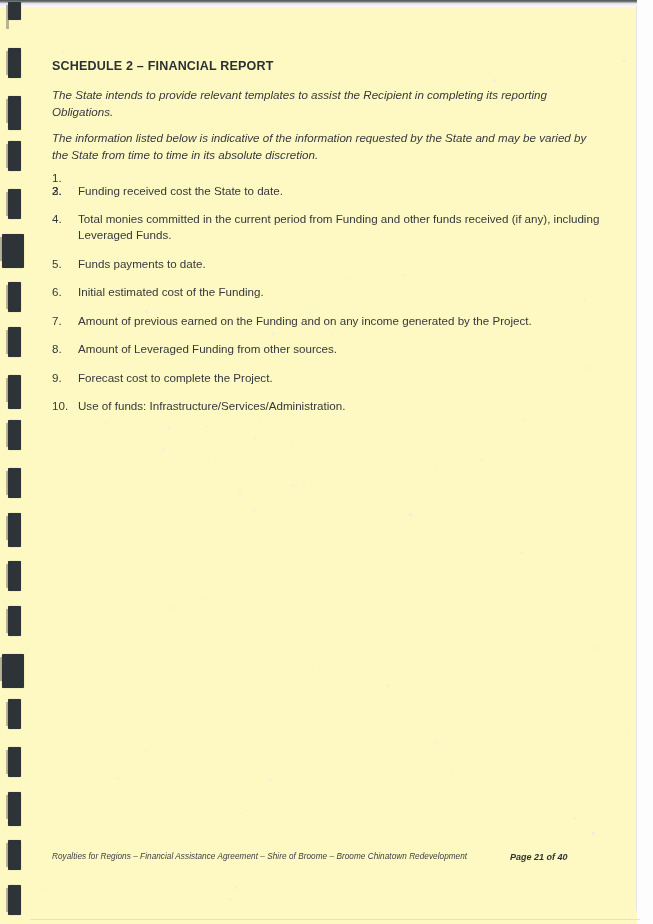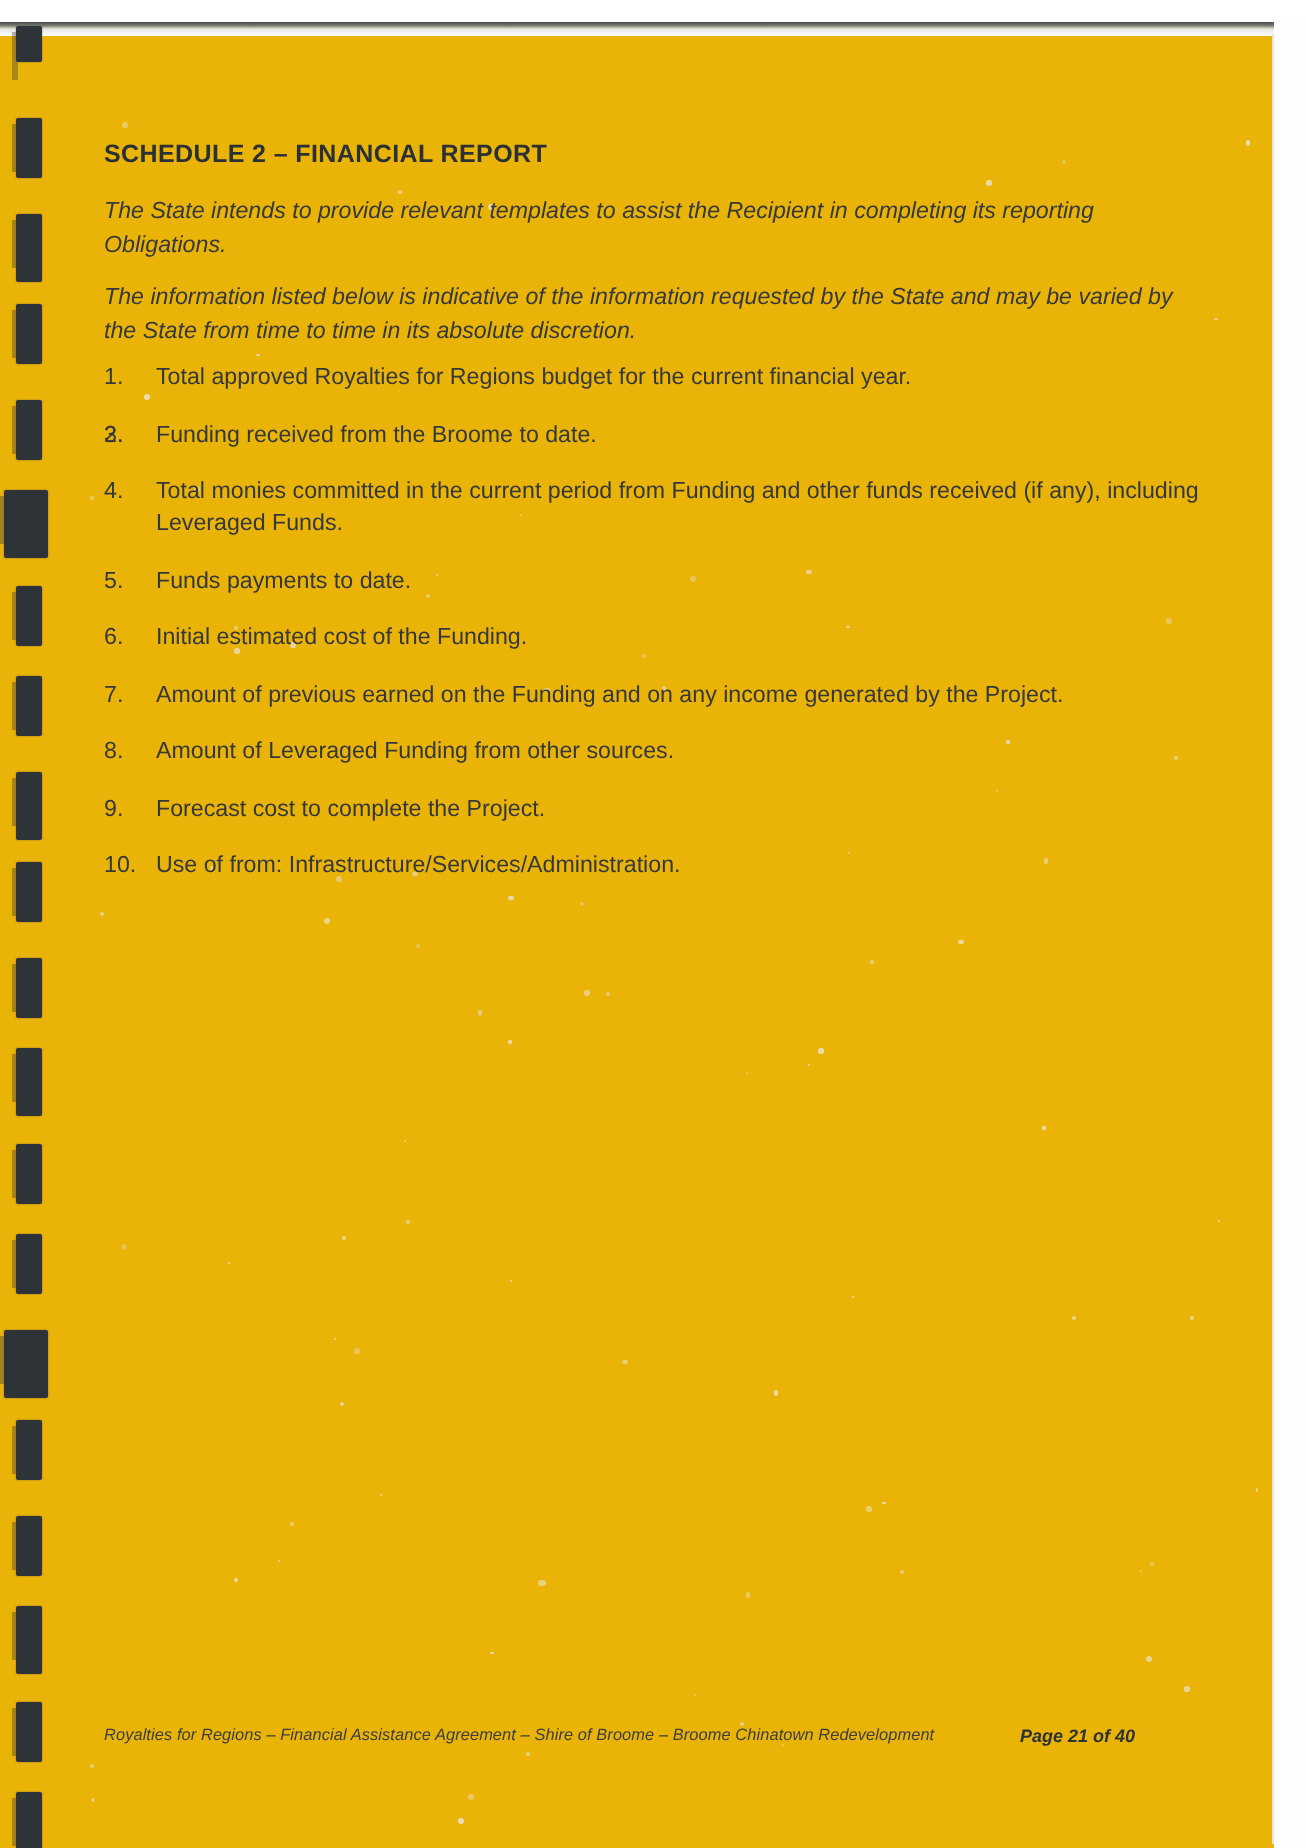--- a/index.html
+++ b/index.html
@@ -14,22 +14,21 @@
     font-family: "Liberation Sans", sans-serif;
     overflow: hidden;
     position: relative;
     -webkit-font-smoothing: antialiased;
   }
 
   
   #page {
     position: absolute;
     inset: 0;
-    background: #eab308;
-    margin-top: 11px;
+    background: #fef9c3;
   }
 
   
   .scan-top-edge {
     position: absolute;
     top: 0;
     left: 0;
     width: 653px;
     height: 4px;
     background: linear-gradient(180deg, #3c4249 0%, #6f757b 45%, #d7d9da 80%, #f4f4f4 100%);
@@ -332,30 +331,30 @@
 
   <div class="doc">
 
     <div class="heading">SCHEDULE 2 – FINANCIAL REPORT</div>
 
     <div class="intro p1">The State intends to provide relevant templates to assist the Recipient in completing its reporting Obligations.</div>
 
     <div class="intro p2">The information listed below is indicative of the information requested by the State and may be varied by the State from time to time in its absolute discretion.</div>
 
     <ol class="items" id="items-list">
-        <li><span class="num">1.</span><span>Total approved Royalties for Regions budget for the current financial year.</span></li>
+        <li><span class="num">1.</span></li>
         <li><span class="num">2.</span></li>
-        <li><span class="num">3.</span><span>Funding received from the Broome to date.</span></li>
+        <li><span class="num">3.</span><span>Funding received cost the State to date.</span></li>
         <li><span class="num">4.</span><span>Total monies committed in the current period from Funding and other funds received (if any), including Leveraged Funds.</span></li>
         <li><span class="num">5.</span><span>Funds payments to date.</span></li>
         <li><span class="num">6.</span><span>Initial estimated cost of the Funding.</span></li>
         <li><span class="num">7.</span><span>Amount of previous earned on the Funding and on any income generated by the Project.</span></li>
         <li><span class="num">8.</span><span>Amount of Leveraged Funding from other sources.</span></li>
         <li><span class="num">9.</span><span>Forecast cost to complete the Project.</span></li>
-        <li><span class="num">10.</span><span>Use of from: Infrastructure/Services/Administration.</span></li>
+        <li><span class="num">10.</span><span>Use of funds: Infrastructure/Services/Administration.</span></li>
       </ol>
 
     <div class="footer">
       <div class="footer-text">Royalties for Regions – Financial Assistance Agreement – Shire of Broome – Broome Chinatown Redevelopment</div>
       <div class="footer-page">Page 21 of 40</div>
     </div>
 
   </div>
 </div>
 

